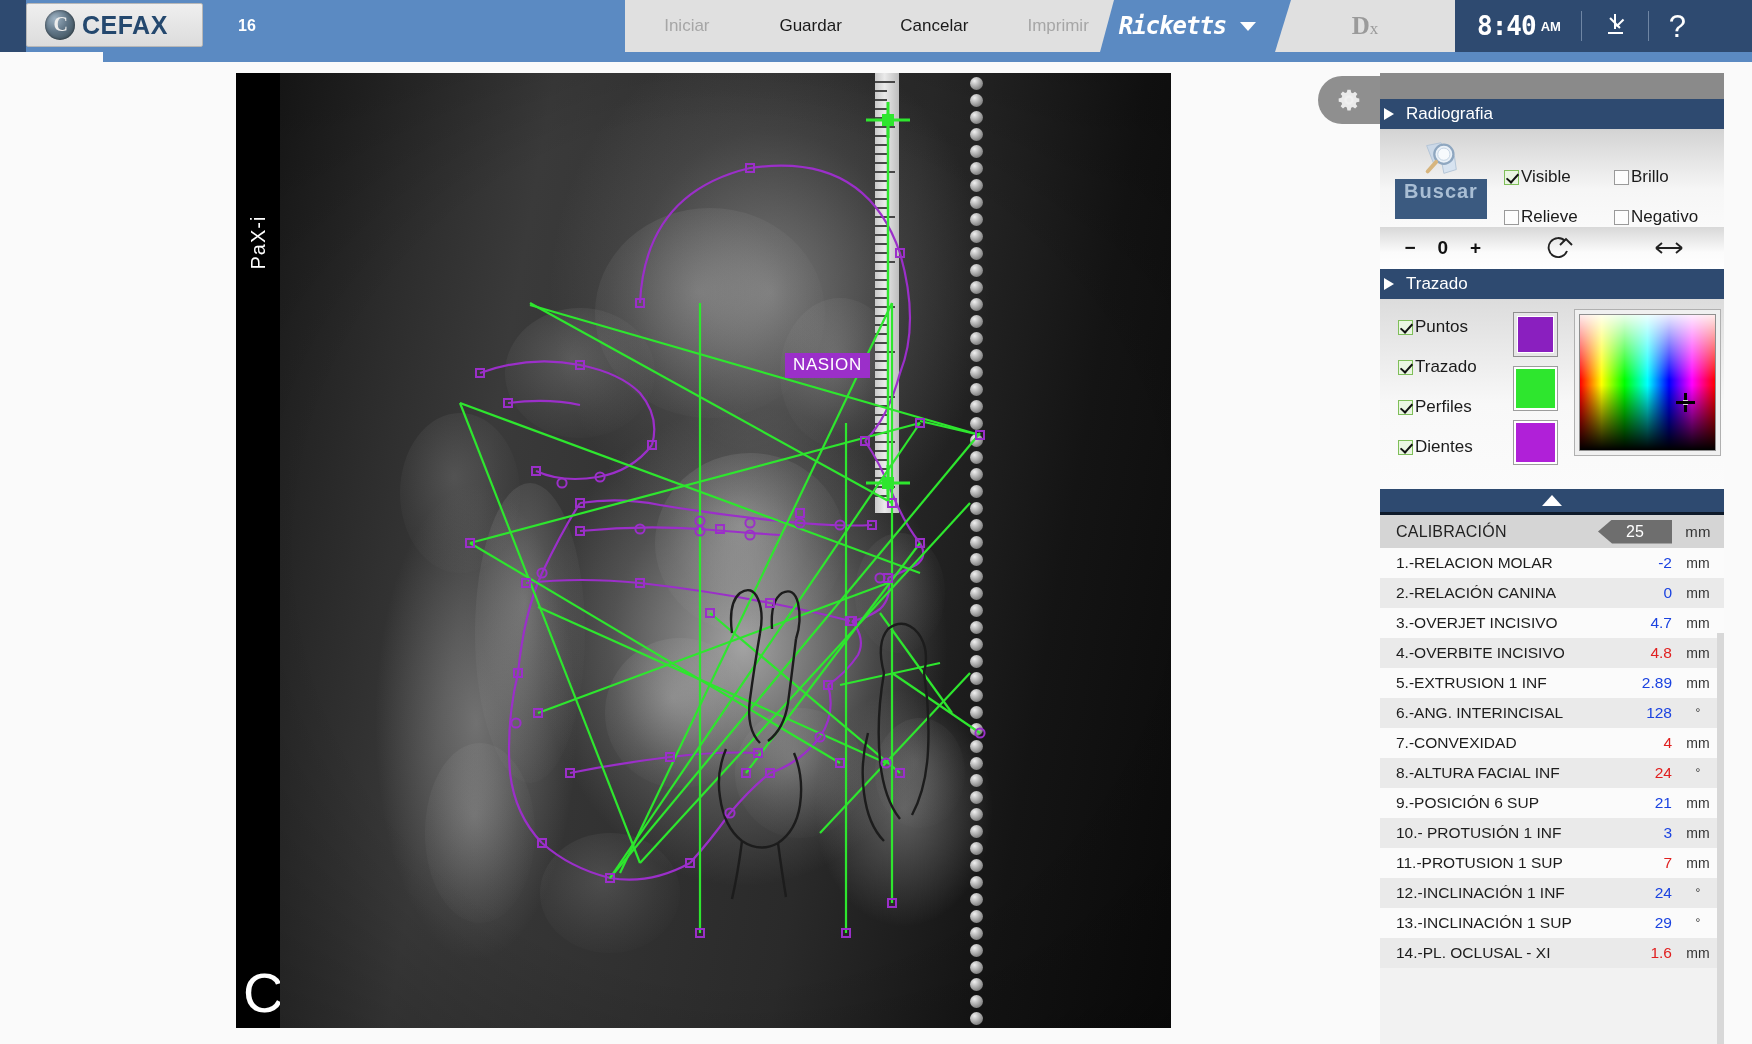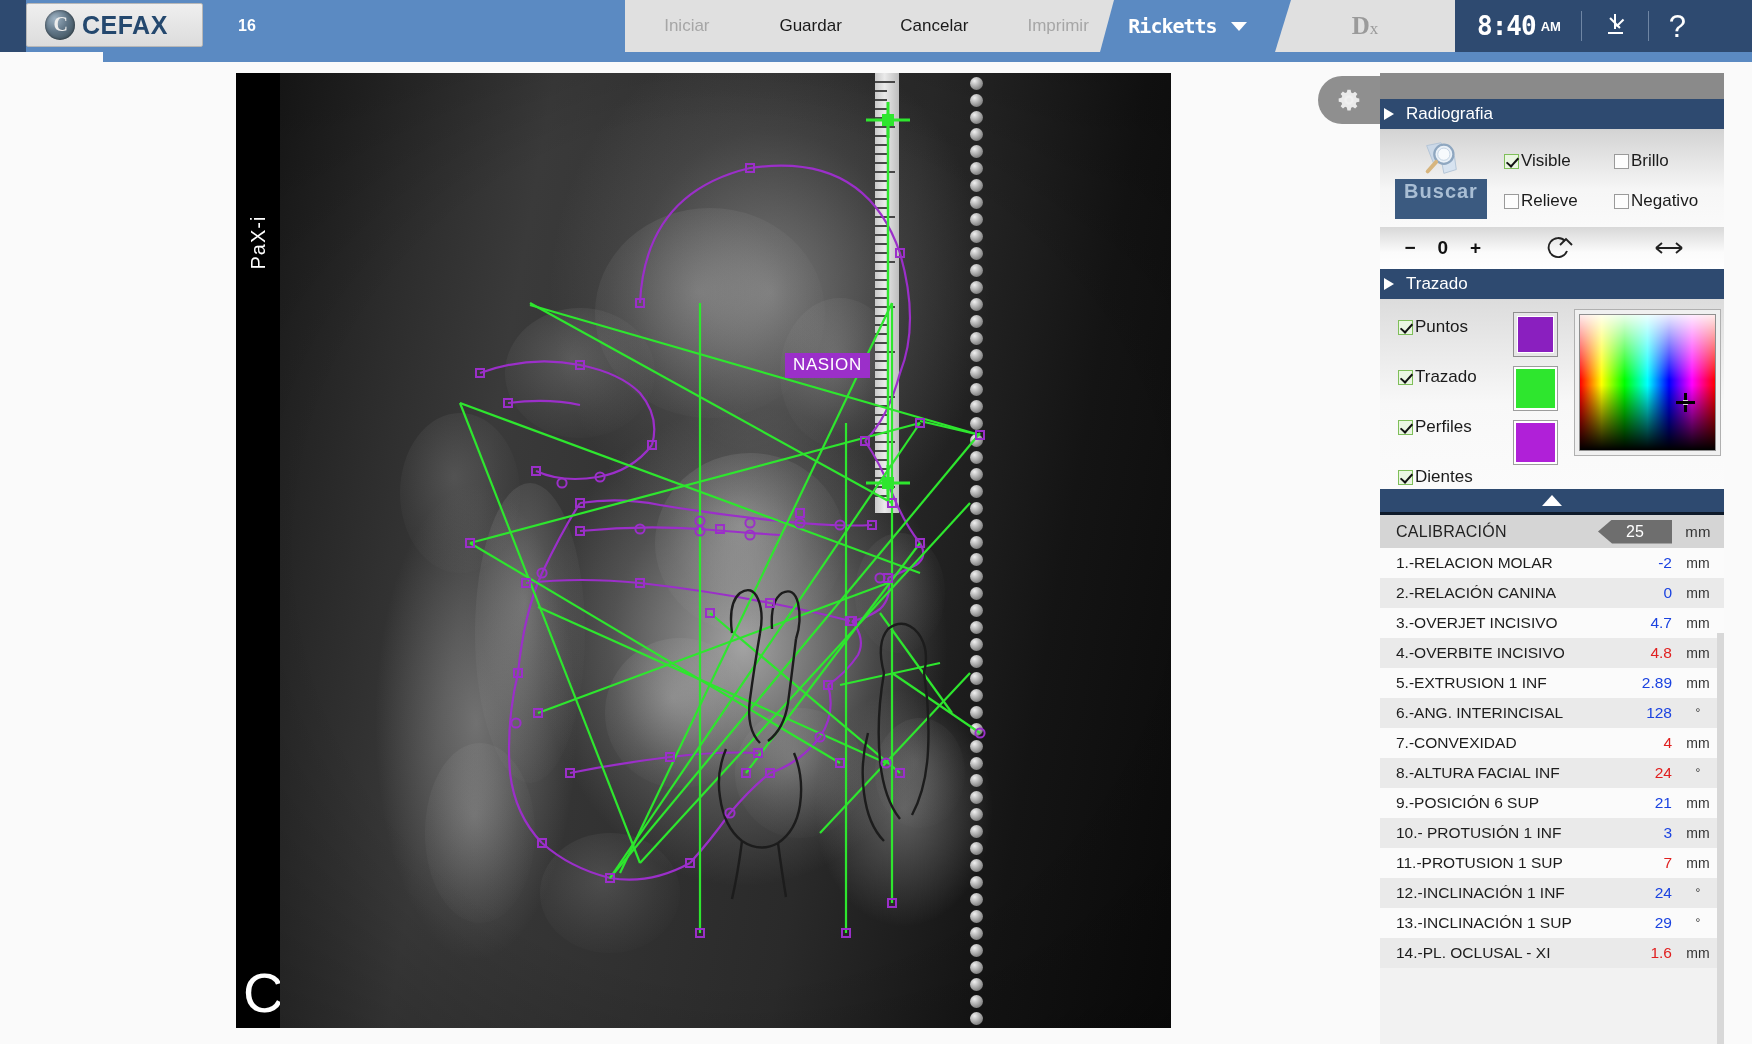--- a/index.html
+++ b/index.html
@@ -46,21 +46,21 @@
   .menu-item {
     flex: 1; text-align: center; font-size: 17px; color: #1a1a1a;
   }
   .menu-item.dim { color: #a6a6a6; }
   .analysis-tab {
     position: absolute; left: 1100px; top: 0; width: 175px; height: 52px;
     background: #5b8ac2; color: #fff;
     display: flex; align-items: center; justify-content: center; gap: 14px;
     clip-path: polygon(14px 0, 100% 0, 100% 100%, 0 100%);
   }
-  .analysis-tab .name { font-size: 20px; font-family: "DejaVu Sans Mono", monospace; font-weight: bold; letter-spacing: -1px; }
+  .analysis-tab .name { font-size: 24px; font-family: "DejaVu Sans Mono", monospace; font-weight: bold; letter-spacing: -1px; font-style: italic; }
   .caret-dn { width: 0; height: 0; border-left: 8px solid transparent; border-right: 8px solid transparent; border-top: 9px solid #fff; }
   .dx-strip {
     position: absolute; left: 1275px; top: 0; width: 180px; height: 52px;
     background: #e0e0e0; display: flex; align-items: center; justify-content: center;
     clip-path: polygon(16px 0, 100% 0, 100% 100%, 0 100%);
   }
   .dx-strip span { color: #9a9a9a; font-size: 25px; font-family: "Liberation Serif", serif; }
   .dx-strip span i { font-size: 17px; font-style: normal; }
   .clock-strip {
     position: absolute; left: 1455px; top: 0; width: 297px; height: 52px; background: #2e4a70;
@@ -132,38 +132,38 @@
   }
   .sec-head .arrow { position: absolute; left: 4px; top: 9px; width: 0; height: 0;
     border-top: 6px solid transparent; border-bottom: 6px solid transparent; border-left: 10px solid #fff; }
   .radio-body { height: 98px; background: linear-gradient(#d3d3d3, #f6f6f6 62%, #fafafa); display: flex; align-items: flex-start; }
   .buscar-wrap { width: 122px; padding-top: 8px; display: flex; flex-direction: column; align-items: center; }
   .mag-svg { width: 46px; height: 44px; }
   .buscar-lbl {
     margin-top: -2px; background: #3b5a80; color: #a9bed4; font-size: 20px; font-weight: bold;
     padding: 1px 9px 16px; letter-spacing: 1px;
   }
-  .cb-grid { flex: 1; display: grid; grid-template-columns: 1fr 1fr; row-gap: 20px; padding: 22px 0 0 2px; }
+  .cb-grid { flex: 1; display: grid; grid-template-columns: 1fr 1fr; row-gap: 20px; padding: 22px 0 0 2px; margin-top: 16px; }
   .cb { display: flex; align-items: center; gap: 2px; font-size: 17px; color: #1b1b1b; }
   .box { width: 15px; height: 15px; border: 1px solid #9a9a9a; background: #fdfdfd; flex: none; position: relative; }
   .box.on { border-color: #7fbf59; background: #eaf6e2; }
   .box.on::after {
     content: ""; position: absolute; left: 4px; top: 0px; width: 5px; height: 10px;
     border: solid #111; border-width: 0 2.4px 2.4px 0; transform: rotate(42deg);
   }
   .zrg-head { height: 30px; background: #2e4a70; color: #fff; display: flex; align-items: center; font-size: 17px; }
   .zrg-head div { flex: 1; text-align: center; }
   .zrg-head div:first-child { flex: 1.15; }
   .zrg-body { height: 42px; background: linear-gradient(#d8d8d8,#fbfbfb 60%,#ffffff); display: flex; align-items: center; }
   .zoomctl { flex: 1.15; display: flex; align-items: center; justify-content: center; gap: 22px; font-size: 19px; font-weight: bold; color: #111; }
   .rotctl, .girctl { flex: 1; display: flex; align-items: center; justify-content: center; }
   .rot-svg, .gir-svg { width: 34px; height: 30px; }
 
   .trz-body { height: 190px; background: linear-gradient(#dcdcdc,#f8f8f8 55%,#fbfbfb); display: flex; padding: 10px 0 0 18px; }
-  .trz-left { width: 106px; display: flex; flex-direction: column; gap: 30px; padding-top: 8px; }
+  .trz-left { width: 106px; display: flex; flex-direction: column; gap: 20px; padding-top: 8px; }
   .sw-col { width: 62px; display: flex; flex-direction: column; gap: 11px; padding-top: 4px; align-items: center; }
   .swatch { width: 43px; height: 43px; border: 2px solid #fff; outline: 1px solid #9d9d9d; }
   .swatch.framed { border: 3px solid #e6e6e6; outline: 1px solid #8e8e8e; box-shadow: 0 0 0 1px #fff inset; }
   .picker-wrap { margin-left: 8px; padding: 4px; background: #f0f0f0; border: 1px solid #b0b0b0; width: 147px; height: 147px; }
   .picker {
     width: 100%; height: 100%; position: relative; border: 1px solid #8f8f8f;
     background:
       linear-gradient(to bottom, rgba(255,255,255,.92) 0%, rgba(255,255,255,0) 48%, rgba(0,0,0,0) 52%, rgba(0,0,0,1) 100%),
       linear-gradient(to right, #ff0000 0%, #ffff00 16%, #00ff00 33%, #00ffff 50%, #0000ff 66%, #ff00ff 83%, #ff0000 100%);
   }

